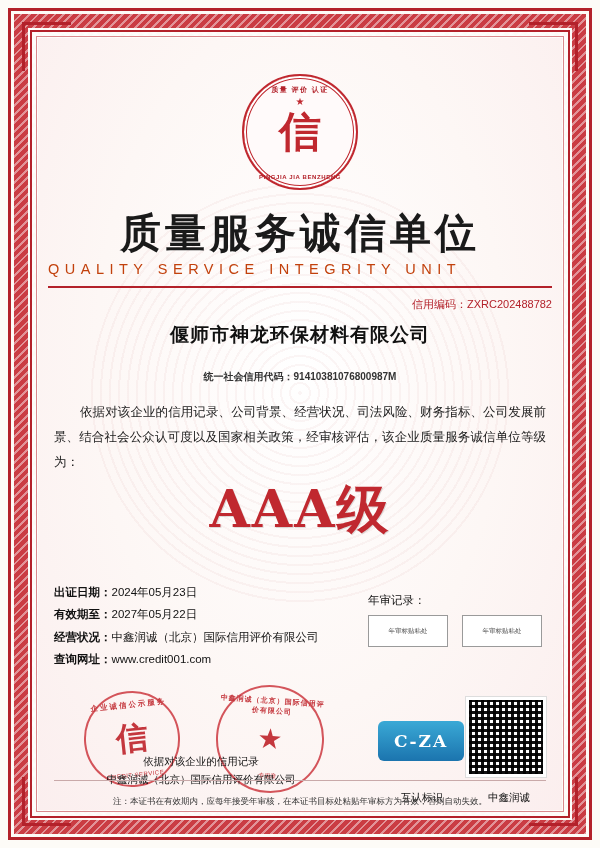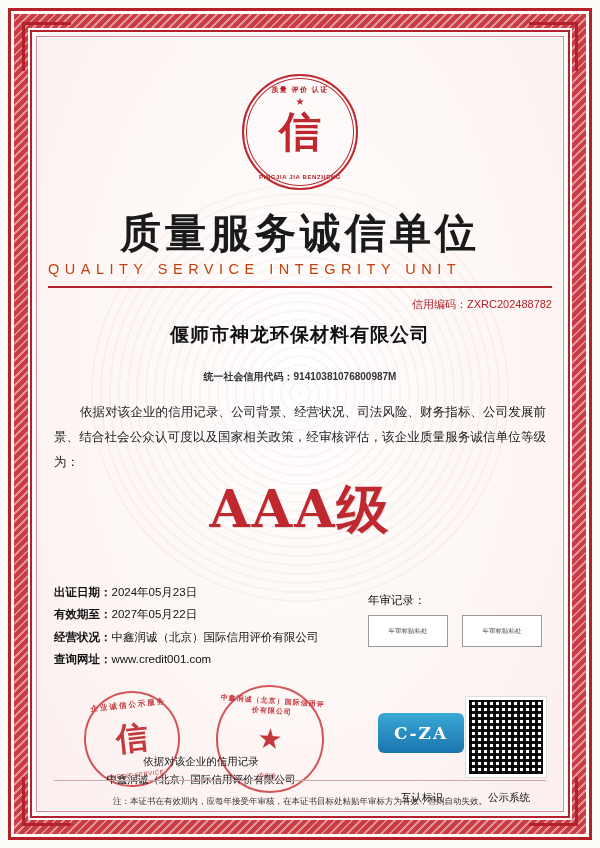--- a/index.html
+++ b/index.html
@@ -300,21 +300,21 @@
     transform: translate(-50%,-50%);
     font-size: 28px;
   }
   .seal-round2 .ring2 {
     position: absolute; left: 0; right: 0; bottom: 10px;
     font-size: 6px;
   }
 
   .logo-cza {
     position: absolute;
-    left: 330px; top: 24px;
+    left: 330px; top: 32px;
     width: 86px; height: 40px;
     border-radius: 6px;
     background: linear-gradient(180deg,#3aa9d6,#1b74ae);
     color: #fff;
     display: flex; align-items: center; justify-content: center;
     font-size: 17px; font-weight: bold; letter-spacing: 2px;
     font-family: "DejaVu Serif", serif;
   }
   .qr {
     position: absolute;
@@ -458,19 +458,19 @@
       <div class="logo-cza">C-ZA</div>
 
       <div class="qr"></div>
 
       <div class="seal-captions">
         <div class="cap-left">
           <div>依据对该企业的信用记录</div>
           <div>中鑫润诚（北京）国际信用评价有限公司</div>
         </div>
         <div class="cap-mid">互认标识</div>
-        <div class="cap-right">公示系统</div>
+        <div class="cap-right">中鑫润诚</div>
       </div>
     </div>
 
     <div class="footnote">注：本证书在有效期内，应每年接受年审核，在本证书目标处粘贴年审标方为有效，否则自动失效。</div>
   </div>
 </div>
 
 </body></html>

